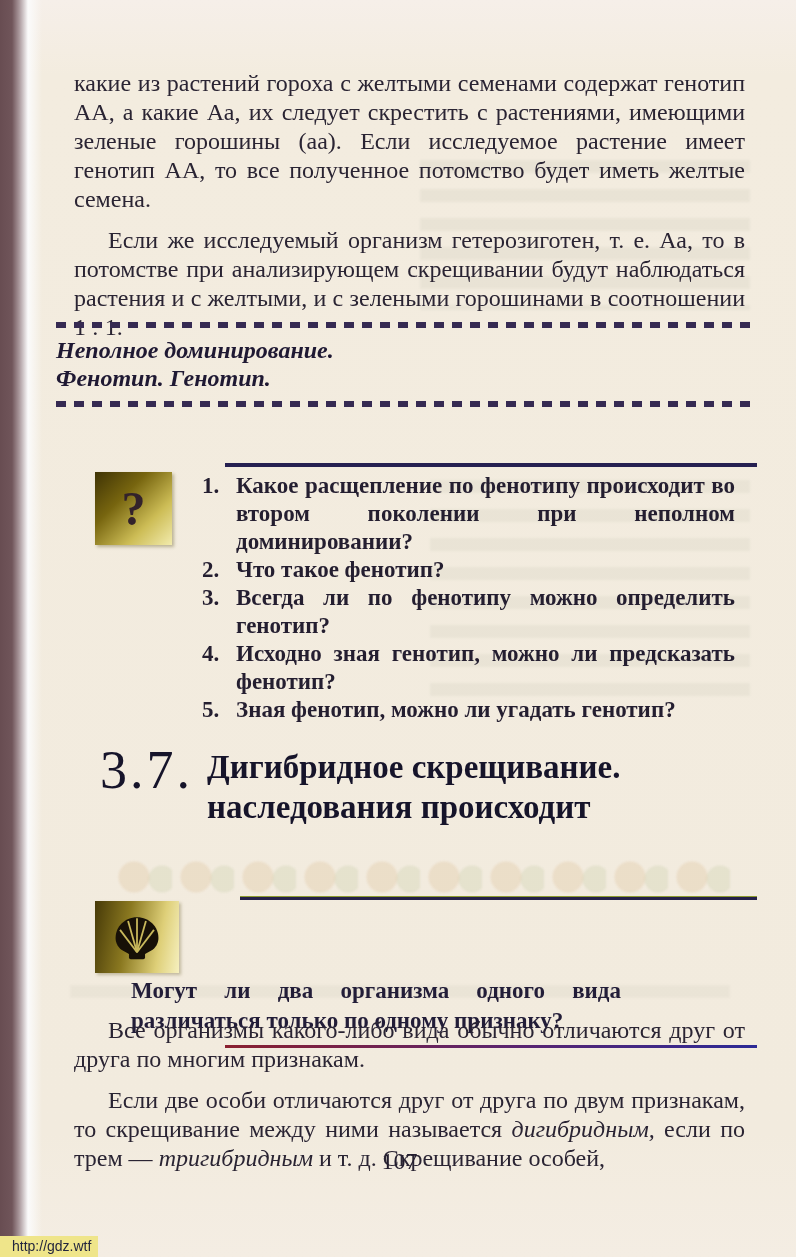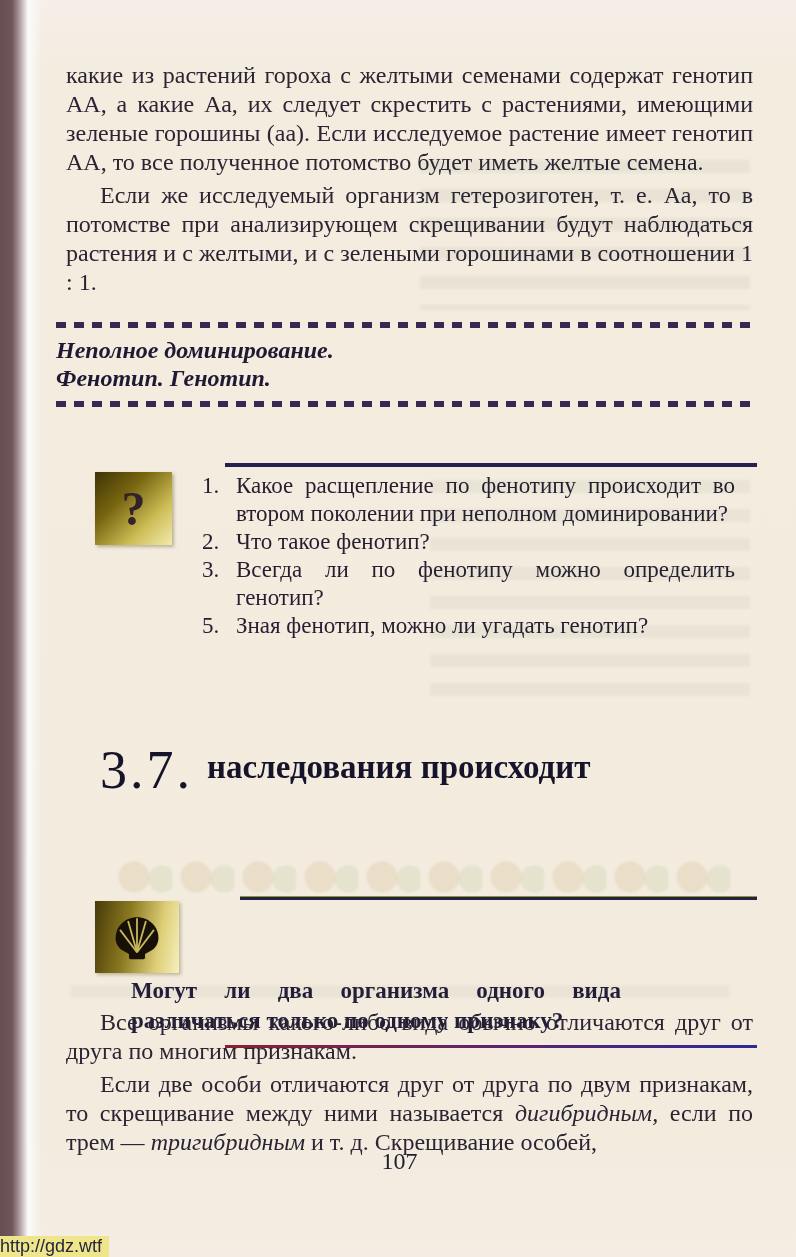--- a/index.html
+++ b/index.html
@@ -19,41 +19,41 @@
   
   .ghost{position:absolute;filter:blur(1px);pointer-events:none;}
   .ghost-lines{background:repeating-linear-gradient(180deg,rgba(110,120,95,.12) 0 13px,rgba(0,0,0,0) 13px 29px);}
   .ghost-peas{
     background-image:radial-gradient(circle at 24px 22px, rgba(190,130,50,.16) 15px, rgba(0,0,0,0) 16px),
                      radial-gradient(circle at 52px 24px, rgba(120,150,70,.14) 13px, rgba(0,0,0,0) 14px);
     background-size:62px 48px;background-repeat:repeat-x;
   }
   
   .flowtext{font-size:24px;line-height:29px;text-align:justify;}
-  .flowtext p{margin:4px;}
+  .flowtext p{margin:12px;}
   .indent{text-indent:34px;}
   .top-text{position:absolute;top:57px;left:62px;width:695px;}
   
   .terms-box{position:absolute;top:322px;left:56px;width:701px;text-align:left;}
   .dash{height:6px;background:repeating-linear-gradient(90deg,#362a52 0 10px,rgba(0,0,0,0) 10px 18px);}
   .terms-lines{padding:8px 0 9px;}
   .terms-lines div{font-size:24px;font-weight:bold;font-style:italic;line-height:28px;color:#1f1933;}
   
   .questions{position:absolute;top:463px;left:95px;width:662px;}
   .q-rule{height:4px;background:#262051;margin-left:130px;width:532px;}
   .q-body{display:flex;margin-top:5px;}
   .q-icon{
     flex:0 0 auto;width:77px;height:73px;
     background:linear-gradient(135deg,#3f3305 0,#77650f 35%,#cdbd56 70%,#f2ebad 100%);
     display:flex;align-items:center;justify-content:center;
     font-size:48px;font-weight:bold;color:#33222b;
     box-shadow:2px 2px 3px rgba(120,110,60,.45);
   }
   .q-list{margin:0 5px 0 30px;padding:0;list-style:none;width:533px;
-    font-weight:normal;font-size:23px;line-height:28px;color:#241e30;text-align:justify;}
+    font-weight:bold;font-size:23px;line-height:28px;color:#241e30;text-align:justify;}
   .q-list li{padding-left:34px;}
   .q-num{display:inline-block;width:34px;margin-left:-34px;}
   
   .section-heading{position:absolute;top:742px;left:100px;width:660px;display:flex;color:#16142a;}
   .sec-num{font-size:54px;font-weight:normal;line-height:56px;letter-spacing:3px;}
   .sec-title{margin:5px 0 0 14px;font-size:33px;font-weight:bold;line-height:40px;}
   
   .inquiry{position:absolute;top:896px;left:95px;width:662px;}
   .inq-rule-top{margin-left:145px;width:517px;height:4px;
     background:linear-gradient(180deg,#8c9a2e 0 1.5px,#242048 1.5px 100%);}
@@ -68,22 +68,22 @@
     line-height:30px;text-align:justify;color:#221d38;}
   .inq-rule-bottom{margin-left:130px;width:532px;height:3px;margin-top:9px;
     background:linear-gradient(90deg,#8a2030 0,#5a2470 55%,#2c2a96 100%);}
   
   .body2{position:absolute;top:1004px;left:62px;width:695px;}
   .it{font-style:italic;}
   
   .page-number{position:absolute;top:1148px;left:52px;width:695px;text-align:center;
     font-size:24px;font-weight:normal;color:#231d2e;}
   .watermark{position:absolute;left:0;bottom:0;background:#efe58a;color:#23263e;
-    font-family:"Liberation Sans","DejaVu Sans",sans-serif;font-size:18px;
-    padding:2px 7px 3px 0;line-height:16px;}
+    font-family:"Liberation Sans","DejaVu Sans",sans-serif;font-size:14px;
+    padding:2px 7px 3px 12px;line-height:16px;}
 </style>
 </head>
 <body>
 
 <div class="page">
 
   <div class="spine"></div>
 
   <div class="ghost ghost-lines" style="left:420px;top:160px;width:330px;height:150px;opacity:.6;"></div>
   <div class="ghost ghost-lines" style="left:430px;top:480px;width:320px;height:230px;opacity:.55;"></div>
@@ -105,28 +105,30 @@
   </div>
 
   <div class="questions">
     <div class="q-rule"></div>
     <div class="q-body">
       <div class="q-icon">?</div>
       <ol class="q-list">
         <li><span class="q-num">1.</span><span>Какое расщепление по фенотипу происходит во втором поколении при неполном доминировании?</span></li>
         <li><span class="q-num">2.</span><span>Что такое фенотип?</span></li>
         <li><span class="q-num">3.</span><span>Всегда ли по фенотипу можно определить генотип?</span></li>
+        <li><span class="q-num">4.</span><span>Исходно зная генотип, можно ли предсказать фенотип?</span></li>
         <li><span class="q-num">5.</span><span>Зная фенотип, можно ли угадать генотип?</span></li>
       </ol>
     </div>
   </div>
 
   <div class="section-heading">
     <div class="sec-num">3.7.</div>
     <div class="sec-title">
+      <div>Дигибридное скрещивание.</div>
       <div>наследования происходит</div>
     </div>
   </div>
 
   <div class="inquiry">
     <div class="inq-rule-top"></div>
     <div class="inq-body">
       <div class="inq-icon">
         <svg width="58" height="50" viewBox="0 0 64 56" aria-hidden="true">
           <path d="M32 6 C18 6 8 17 8 29 C8 35 11 40 16 43 L23 47 L41 47 L48 43 C53 40 56 35 56 29 C56 17 46 6 32 6 Z" fill="#171007"></path>

